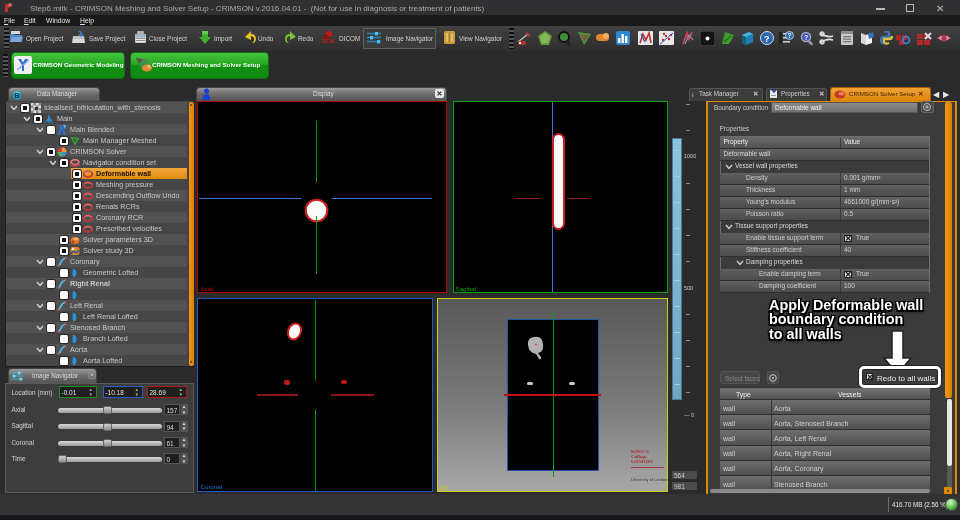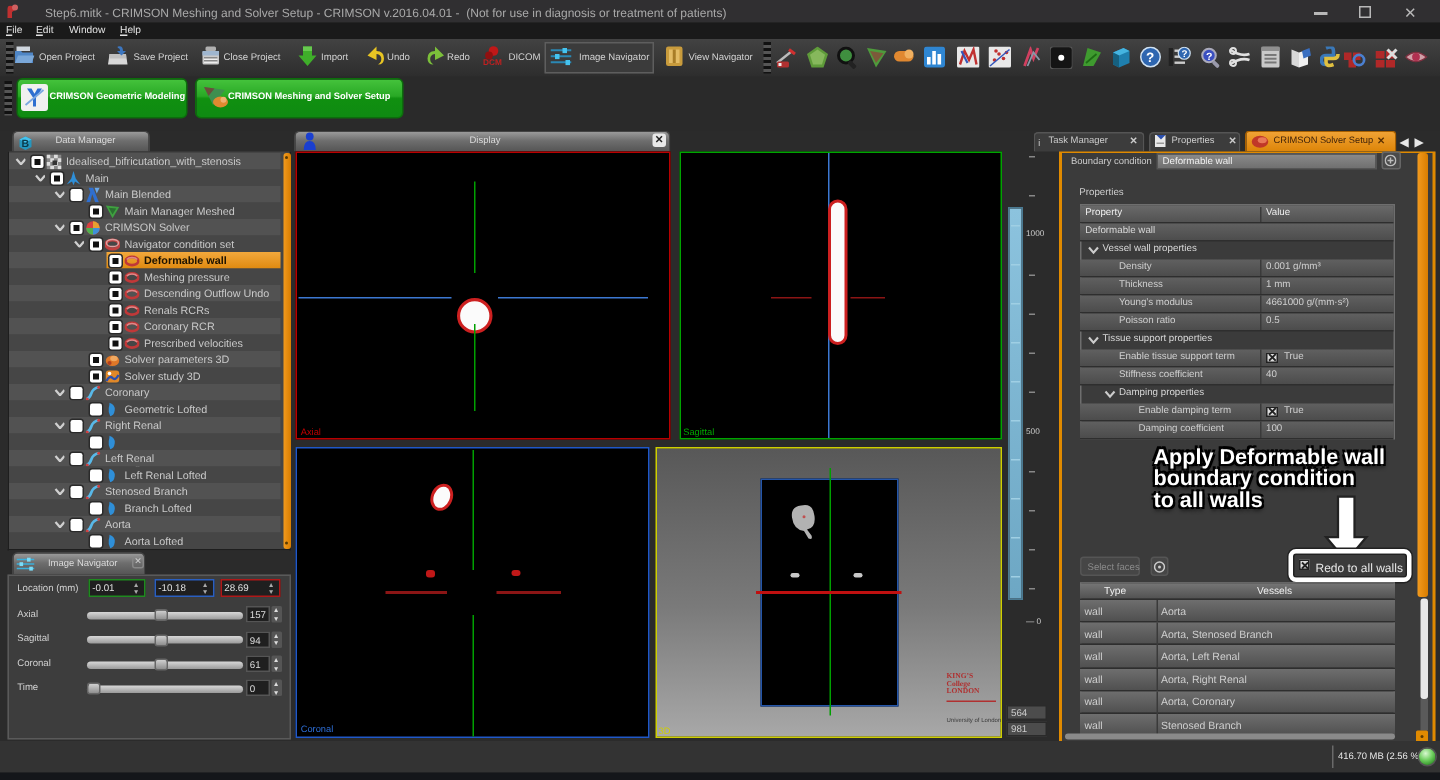--- a/index.html
+++ b/index.html
@@ -386,21 +386,21 @@
 <div class="trow" style="top:278px;background:#525252"></div>
 <svg class="chev" style="left:36px;top:281px" width="8" height="6">
     <polyline points="1,1 4,4.5 7,1" stroke="#cfcfcf" stroke-width="1.5" fill="none"></polyline>
   </svg>
 <div class="cb " style="left:47px;top:279.5px"></div>
 <svg class="a" style="left:57px;top:278.5px" width="10" height="10" viewBox="0 0 10 10">
     <path d="M1 9 Q3 8 4 5 Q5 2 9 1" stroke="#58b8e8" stroke-width="1.8" fill="none"></path>
     <circle cx="1.2" cy="9" r="1" fill="#d04040"></circle>
     <circle cx="8.8" cy="1.2" r="1" fill="#d04040"></circle>
   </svg>
-<div class="ttxt" style="left:70px;top:279px;color:#c9c9c9;">Right Renal</div>
+<div class="ttxt" style="left:70px;top:279px;color:#c9c9c9;font-weight:bold;">Right Renal</div>
 <div class="trow" style="top:289px;background:#464646"></div>
 <div class="cb " style="left:60px;top:290.5px"></div>
 <svg class="a" style="left:70px;top:289.5px" width="10" height="10" viewBox="0 0 10 10">
     <path d="M3 0.5 Q7 2 6.5 5.5 Q6 9 3.5 9.5 Q2 7 2.5 4 Q3 2 3 0.5 Z" fill="#2f8fd8"></path>
   </svg>
 <div class="ttxt" style="left:83px;top:303px;color:#c9c9c9;">Right Renal Lofted</div>
 <div class="trow" style="top:300px;background:#525252"></div>
 <svg class="chev" style="left:36px;top:303px" width="8" height="6">
     <polyline points="1,1 4,4.5 7,1" stroke="#cfcfcf" stroke-width="1.5" fill="none"></polyline>
   </svg>

